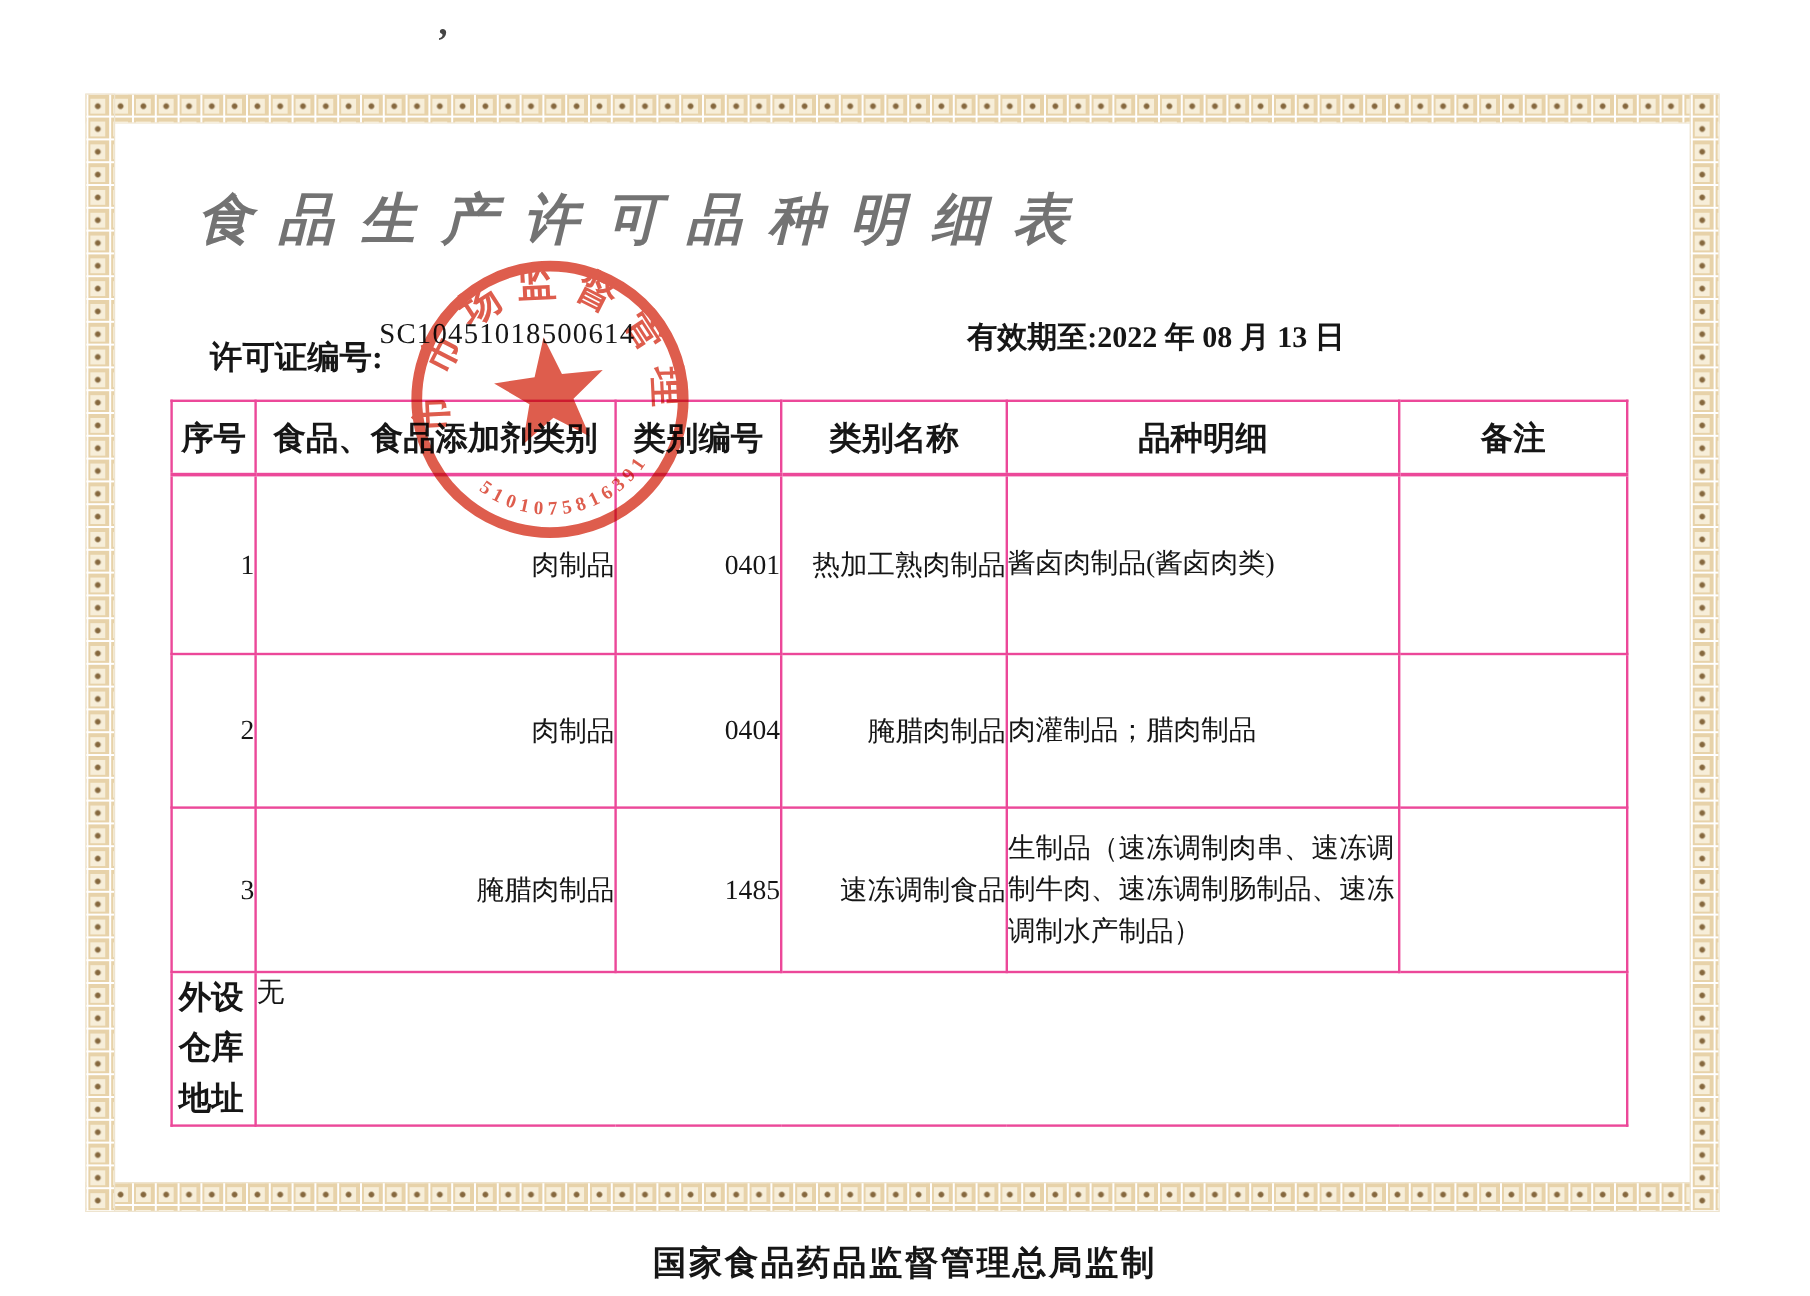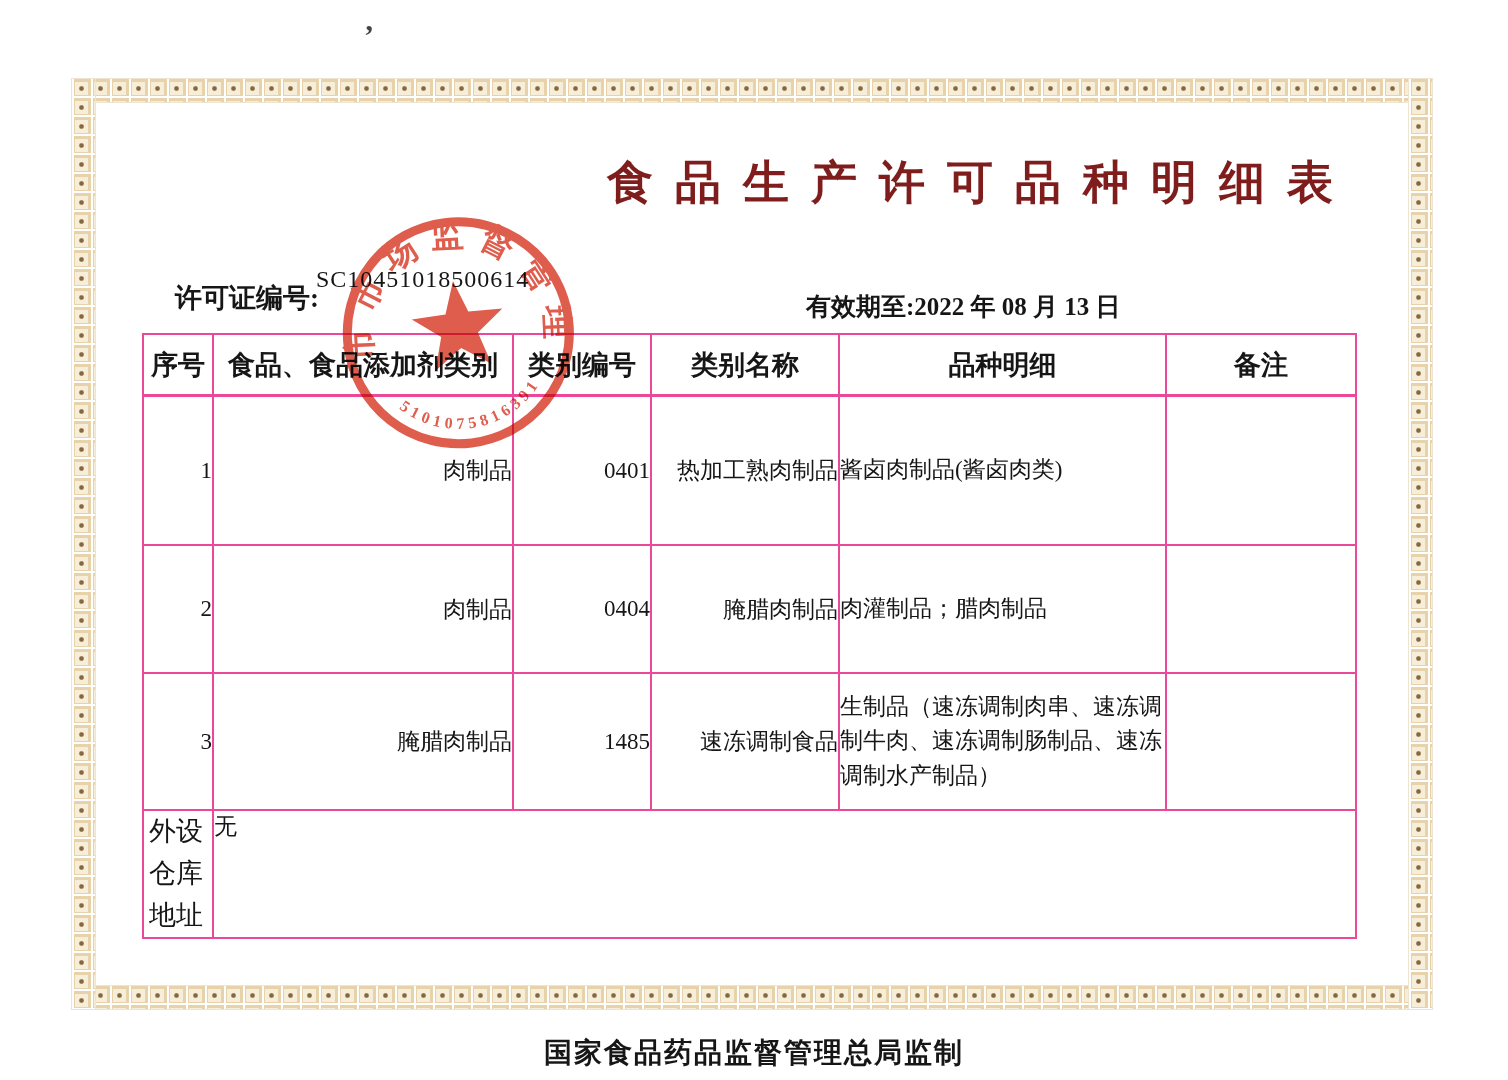--- a/index.html
+++ b/index.html
@@ -24,44 +24,45 @@
     background-size:19px 19px;
     box-shadow:0 0 0 1px #eee4cf;
   }
   .frame-top{left:72px;top:79px;width:1360px;height:23px;}
   .frame-bottom{left:72px;top:986px;width:1360px;height:23px;}
   .frame-left{left:72px;top:79px;width:23px;height:930px;}
   .frame-right{left:1409px;top:79px;width:23px;height:930px;}
 
   .doc-title{
     position:absolute;left:142px;top:152px;width:1213px;
-    text-align:right;
+    text-align:left;
     font-size:46px;font-weight:bold;
     letter-spacing:22px;text-indent:22px;
-    color:#7f1d1d;
+    color:#737373;
     white-space:nowrap;
+    font-style:italic;
   }
   .artifact{
     position:absolute;left:364px;top:18px;
     font-size:30px;color:#444;font-weight:bold;
   }
   .license-label{
     position:absolute;left:175px;top:280px;
     font-size:27px;font-weight:bold;
   }
   .license-number{
     position:absolute;left:316px;top:266px;
     font-size:24px;letter-spacing:1px;
   }
   .issue-date{
     position:absolute;left:520px;top:272px;
     font-size:25px;font-weight:bold;
   }
   .valid-until{
-    position:absolute;left:806px;top:290px;
+    position:absolute;left:806px;top:264px;
     font-size:25px;font-weight:bold;
   }
 
   .doc-table{
     position:absolute;left:142px;top:333px;
     border-collapse:collapse;table-layout:fixed;
     width:1213px;
   }
   .doc-table th,.doc-table td{
     border:2px solid #ec4899;
@@ -83,21 +84,21 @@
     padding-left:12px;padding-right:10px;
     font-size:22px;line-height:1.5;
     word-break:break-all;
   }
   .warehouse-row td{height:115px;}
   .cell-warehouse-label{
     vertical-align:middle;text-align:center;
   }
   .warehouse-label-text{
     display:inline-block;width:58px;
-    font-size:27px;font-weight:normal;line-height:1.55;
+    font-size:27px;font-weight:bold;line-height:1.55;
     word-break:break-all;text-align:left;
   }
   .cell-warehouse-value{
     vertical-align:top;text-align:left;
     padding:10px 0 0 16px;font-size:25px;
   }
 
   .doc-footer{
     position:absolute;left:0;top:1034px;width:1508px;
     text-align:center;font-size:28px;font-weight:bold;

